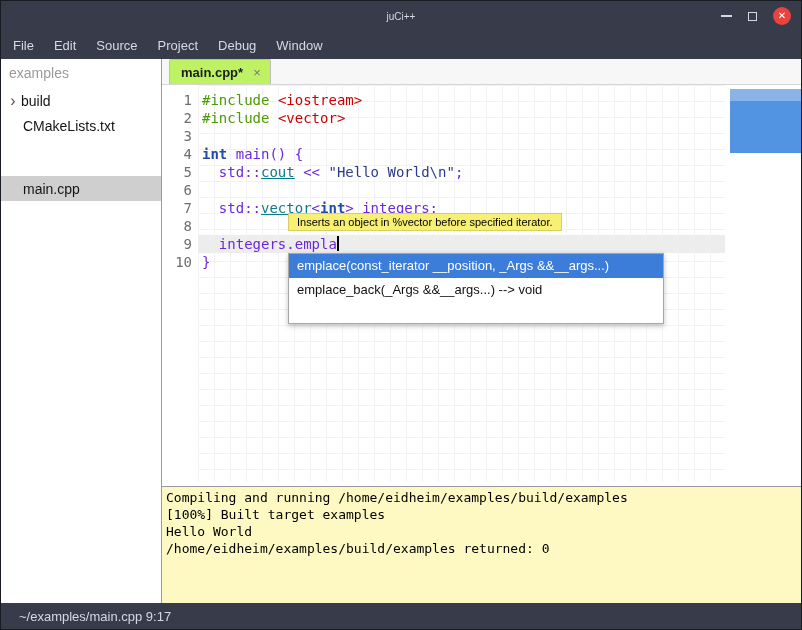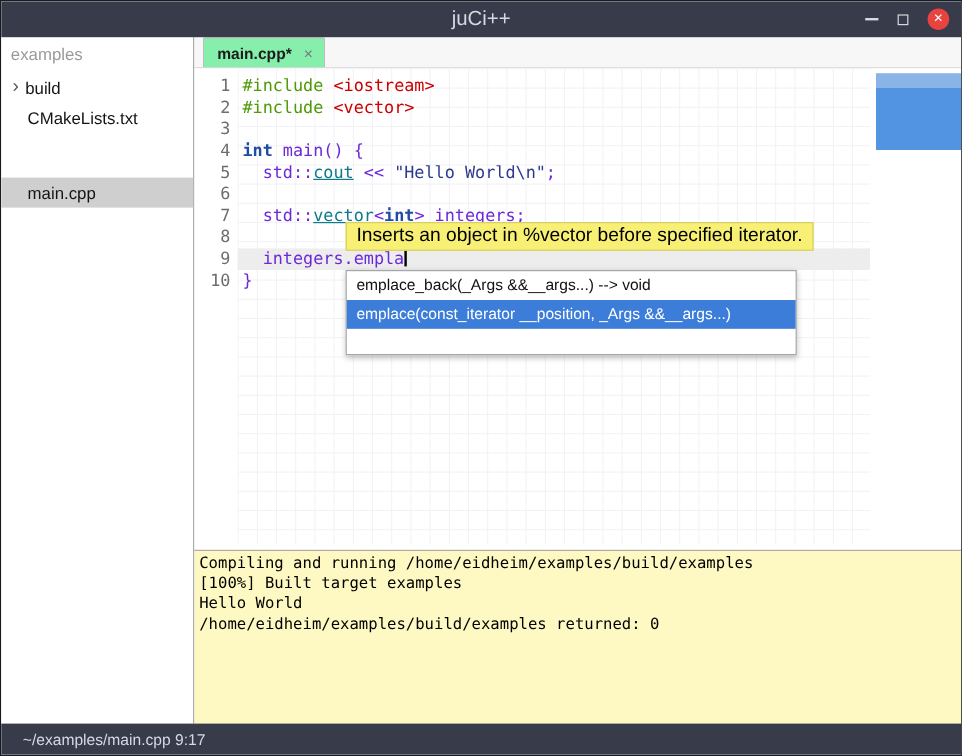--- a/index.html
+++ b/index.html
@@ -6,21 +6,21 @@
   html,body { width:802px; height:630px; background:#e0e0e0; }
   body { font-family:"Liberation Sans", sans-serif; }
 
   .window { position:relative; width:802px; height:630px; border:1px solid #171b22;
             background:#fff; display:flex; flex-direction:column; overflow:hidden; }
 
   
   .titlebar { height:30px; background:var(--titlebar-bg); position:relative;
               display:flex; align-items:center; flex:0 0 auto; }
   .title { position:absolute; left:0; right:0; text-align:center;
-           color:var(--titlebar-fg); font-size:17px; }
+           color:var(--titlebar-fg); font-size:10px; }
   .win-controls { position:absolute; right:10px; top:0; height:30px;
                   display:flex; align-items:center; gap:16px; z-index:2; }
   .min-icon { width:11px; height:2px; background:var(--titlebar-fg); }
   .max-icon { width:9px; height:9px; border:1px solid var(--titlebar-fg); }
   .close-btn { width:18px; height:18px; border-radius:50%; background:var(--close-button);
                color:#fff; font-size:10px; line-height:18px; text-align:center; }
 
   
   .menubar { height:28px; background:var(--menubar-bg); display:flex;
              align-items:center; padding-left:2px; flex:0 0 auto; }
@@ -37,21 +37,21 @@
                color:#141414; padding-left:4px; }
   .tree-item.selected { background:var(--sidebar-selected-bg);margin-top:38px; }
   .chevron { width:16px; text-align:center; color:#555; font-size:16px; line-height:14px; }
   .tree-label.indent { margin-left:18px; }
 
   
   .editor-col { flex:1; display:flex; flex-direction:column; min-width:0; }
 
   .tabbar { height:26px; background:#f7f7f7; border-bottom:1px solid #d6d6d6;
             display:flex; align-items:flex-end; padding-left:7px; flex:0 0 auto; }
-  .tab { height:25px; background:#86efac; border:1px solid #bdbdbd; border-bottom:none;
+  .tab { height:25px; background:#bef264; border:1px solid #bdbdbd; border-bottom:none;
          border-radius:2px 2px 0 0; display:flex; align-items:center; gap:10px;
          padding:0 9px 0 11px; font-size:13px; font-weight:bold; color:#1c1c1c; }
   .tab-close { color:#777; font-weight:normal; font-size:13px; }
 
   .editor { position:relative; height:401px; flex:0 0 auto; background:#fff;
             overflow:hidden; font-family:"DejaVu Sans Mono", monospace; font-size:14px; }
   .grid { position:absolute; left:36px; top:0; width:527px; height:397px; z-index:0;
           background-image:
             linear-gradient(to right, #f1f1f6 1px, transparent 1px),
             linear-gradient(to bottom, #f1f1f6 1px, transparent 1px);
@@ -70,21 +70,21 @@
   .tok-type { color:var(--syntax-type);text-decoration:underline; }
   .tok-str  { color:var(--syntax-string); }
   .tok-plain{ color:#6d28d9; }
 
   .scroll-block { position:absolute; right:0; top:4px; width:71px; height:64px; z-index:3;
                   background:linear-gradient(to bottom,
                     var(--scrollbar-blue-light) 0 12px, var(--scrollbar-blue) 12px); }
 
   .tooltip { position:absolute; left:126px; top:128px; z-index:4;
              background:var(--tooltip-bg); border:1px solid #d8ce62;
-             font-family:"Liberation Sans", sans-serif; font-size:16px;
+             font-family:"Liberation Sans", sans-serif; font-size:11px;
              padding:2px 8px; white-space:nowrap; color:#000; }
 
   .popup { position:absolute; left:126px; top:168px; width:376px; z-index:5;
            background:#fff; border:1px solid #a6a6a6; padding-bottom:21px;
            box-shadow:0 2px 5px rgba(0,0,0,.25);
            font-family:"Liberation Sans", sans-serif; font-size:13px; }
   .popup-item { height:24px; line-height:24px; padding-left:8px;
                 white-space:nowrap; color:#111; }
   .popup-item.selected { background:var(--selection-blue); color:#fff; }
 
@@ -104,20 +104,28 @@
 
   <div class="titlebar">
     <div class="title">juCi++</div>
     <div class="win-controls">
       <div class="min-icon"></div>
       <div class="max-icon"></div>
       <div class="close-btn">✕</div>
     </div>
   </div>
 
+  <div class="menubar">
+      <div class="menu-item">File</div>
+      <div class="menu-item">Edit</div>
+      <div class="menu-item">Source</div>
+      <div class="menu-item">Project</div>
+      <div class="menu-item">Debug</div>
+      <div class="menu-item">Window</div>
+    </div>
 
   <div class="main">
 
     <div class="sidebar">
       <div class="sidebar-header">examples</div>
       <div>
           <div class="tree-item">
             <div class="chevron">›</div>
             <div class="tree-label" style="display: inline;">build</div>
           </div>
@@ -137,22 +145,22 @@
           <span>main.cpp*</span>
           <span class="tab-close">×</span>
         </div>
       </div>
 
       <div class="editor">
         <div class="grid"></div>
         <div class="scroll-block"></div>
         <div class="tooltip">Inserts an object in %vector before specified iterator.</div>
         <div class="popup">
+            <div class="popup-item selected">emplace(const_iterator __position, _Args &amp;&amp;__args...)</div>
             <div class="popup-item">emplace_back(_Args &amp;&amp;__args...) --&gt; void</div>
-            <div class="popup-item selected">emplace(const_iterator __position, _Args &amp;&amp;__args...)</div>
           </div>
       <div class="lnum" style="top: 6px;">1</div>
           <div class="cline" style="top: 6px;"><span class="tok-pp">#include</span><span class="tok-plain"> </span><span class="tok-inc">&lt;iostream&gt;</span></div>
           <div class="lnum" style="top: 24px;">2</div>
           <div class="cline" style="top: 24px;"><span class="tok-pp">#include</span><span class="tok-plain"> </span><span class="tok-inc">&lt;vector&gt;</span></div>
           <div class="lnum" style="top: 42px;">3</div>
           <div class="cline" style="top: 42px;"></div>
           <div class="lnum" style="top: 60px;">4</div>
           <div class="cline" style="top: 60px;"><span class="tok-kw">int</span><span class="tok-plain"> main() {</span></div>
           <div class="lnum" style="top: 78px;">5</div>

